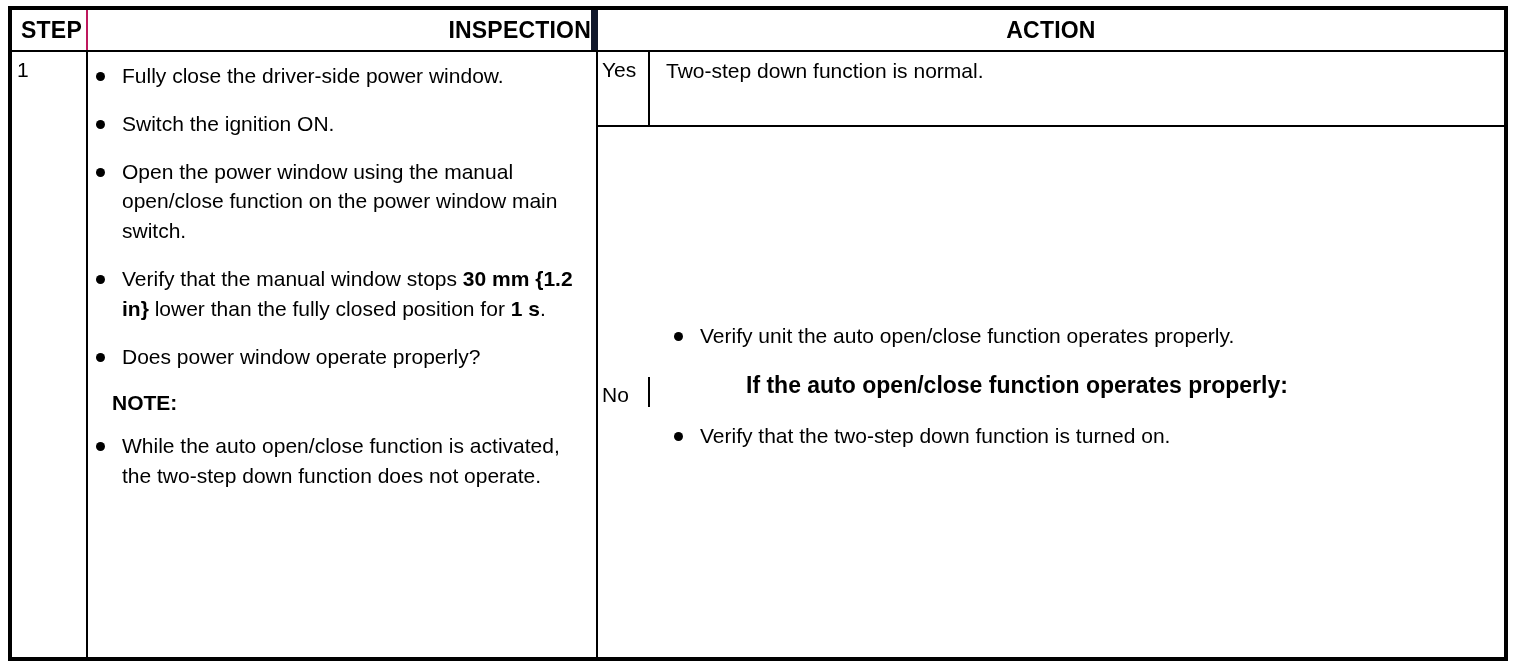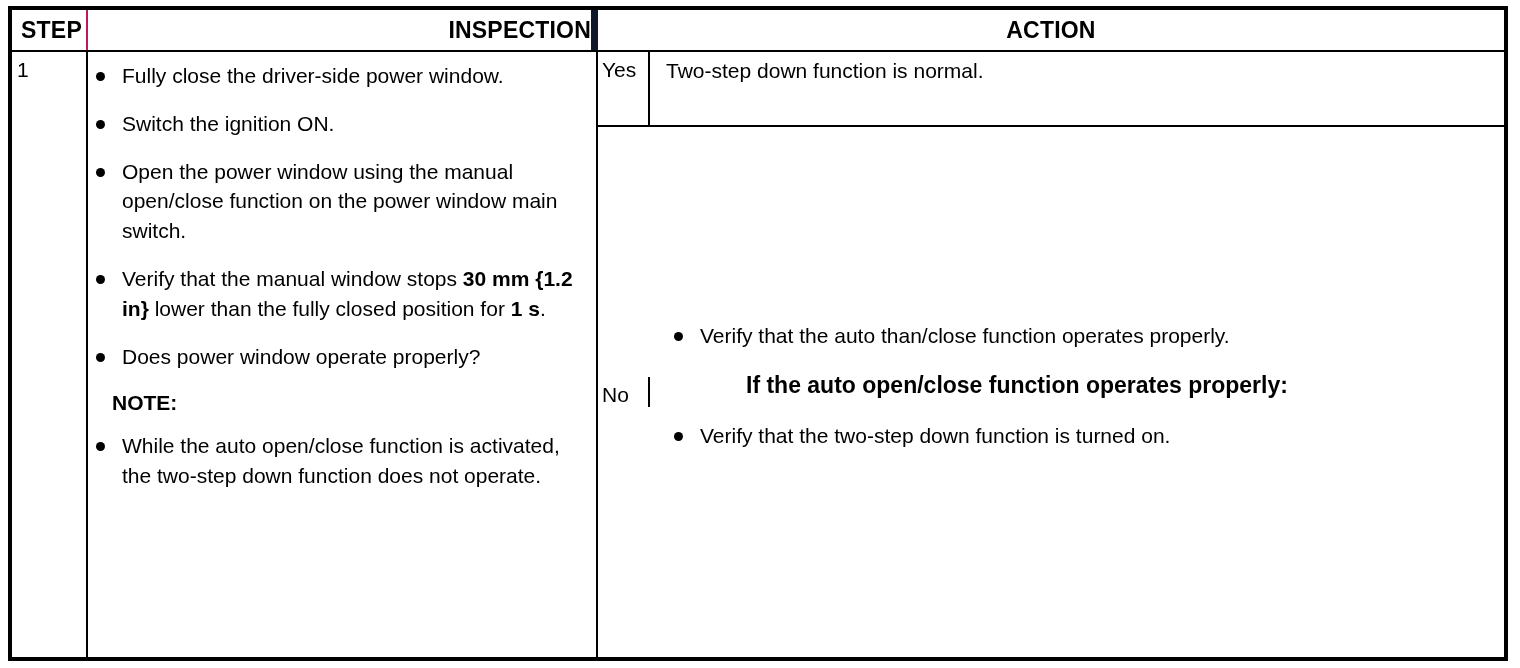--- a/index.html
+++ b/index.html
@@ -240,21 +240,21 @@
           <div class="outcome-body">
             <div class="plain-line">Two-step down function is normal.</div>
           </div>
         </div>
 
         <div class="outcome outcome-no">
           <div class="outcome-label">No</div>
           <div class="outcome-body">
             <div id="no-blocks">
                 <ul class="bullets act-list">
-                  <li><span>Verify that the auto than/close function operates properly.</span></li>
+                  <li><span>Verify unit the auto open/close function operates properly.</span></li>
                 </ul>
                 <div class="cond-head">If the auto open/close function operates properly:</div>
                 <ul class="bullets act-list">
                   <li><span>Verify that the two-step down function is turned on.</span></li>
                 </ul>
               </div>
           </div>
         </div>
 
       </div>

